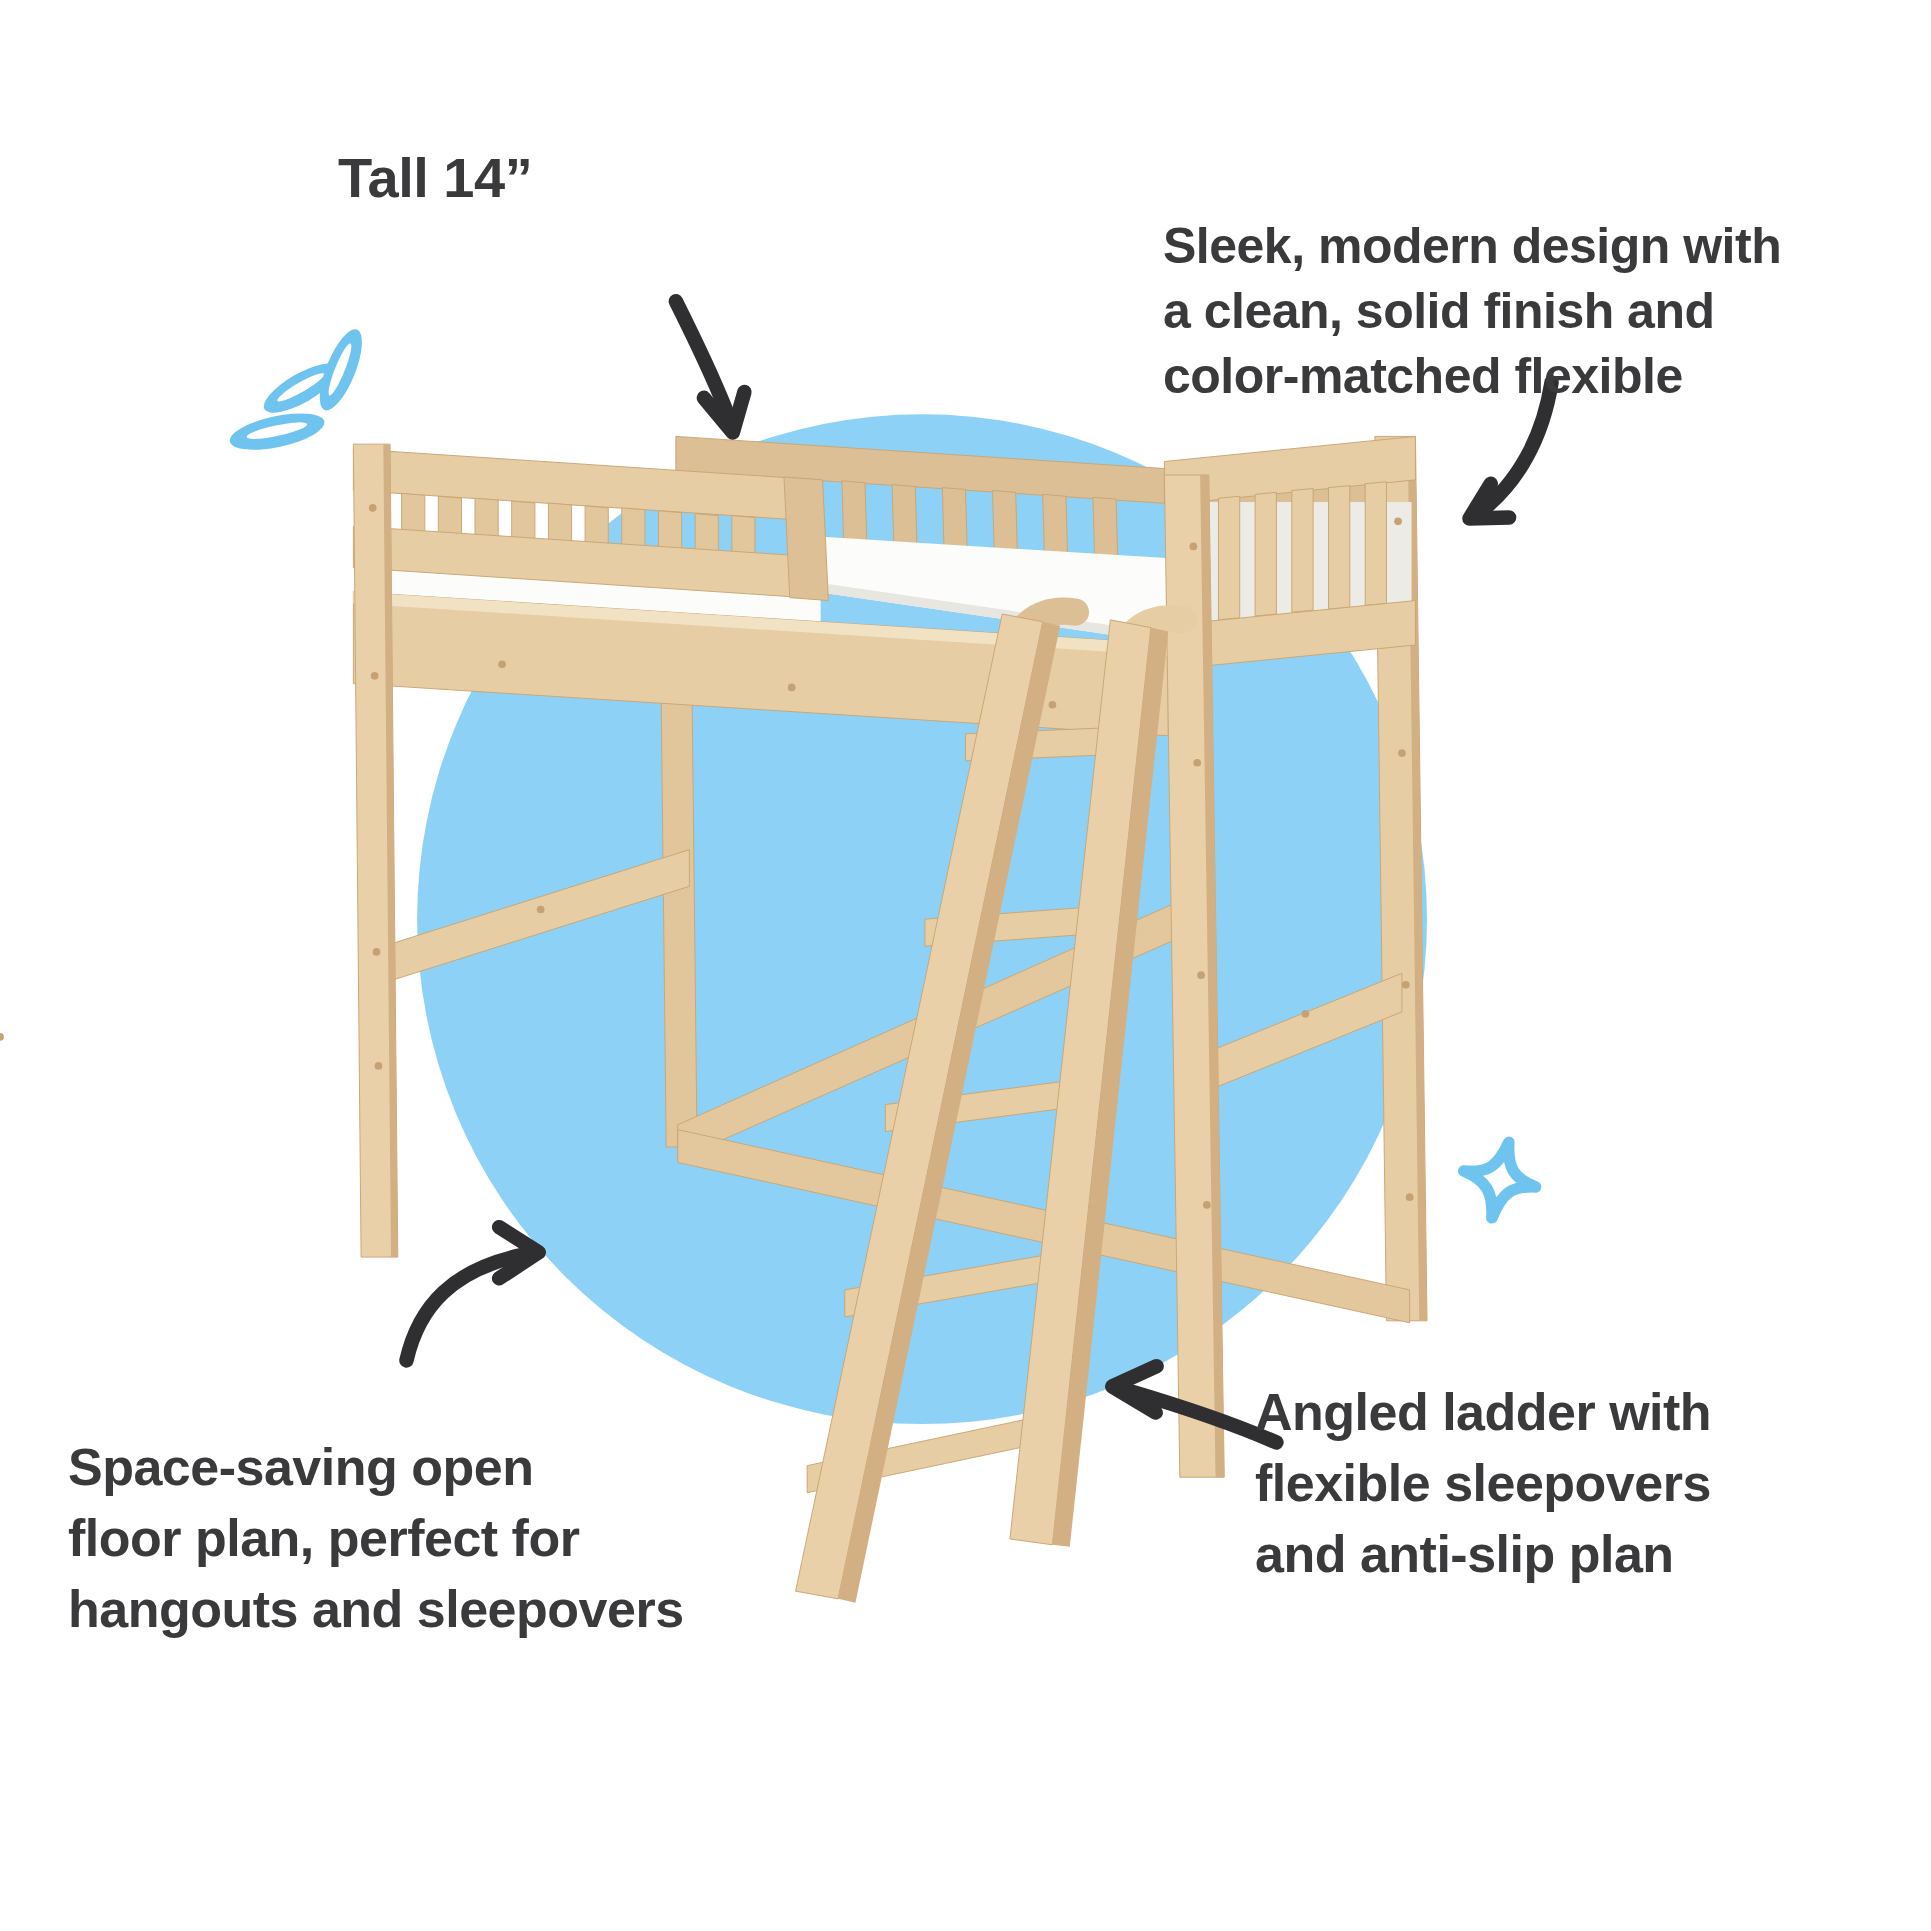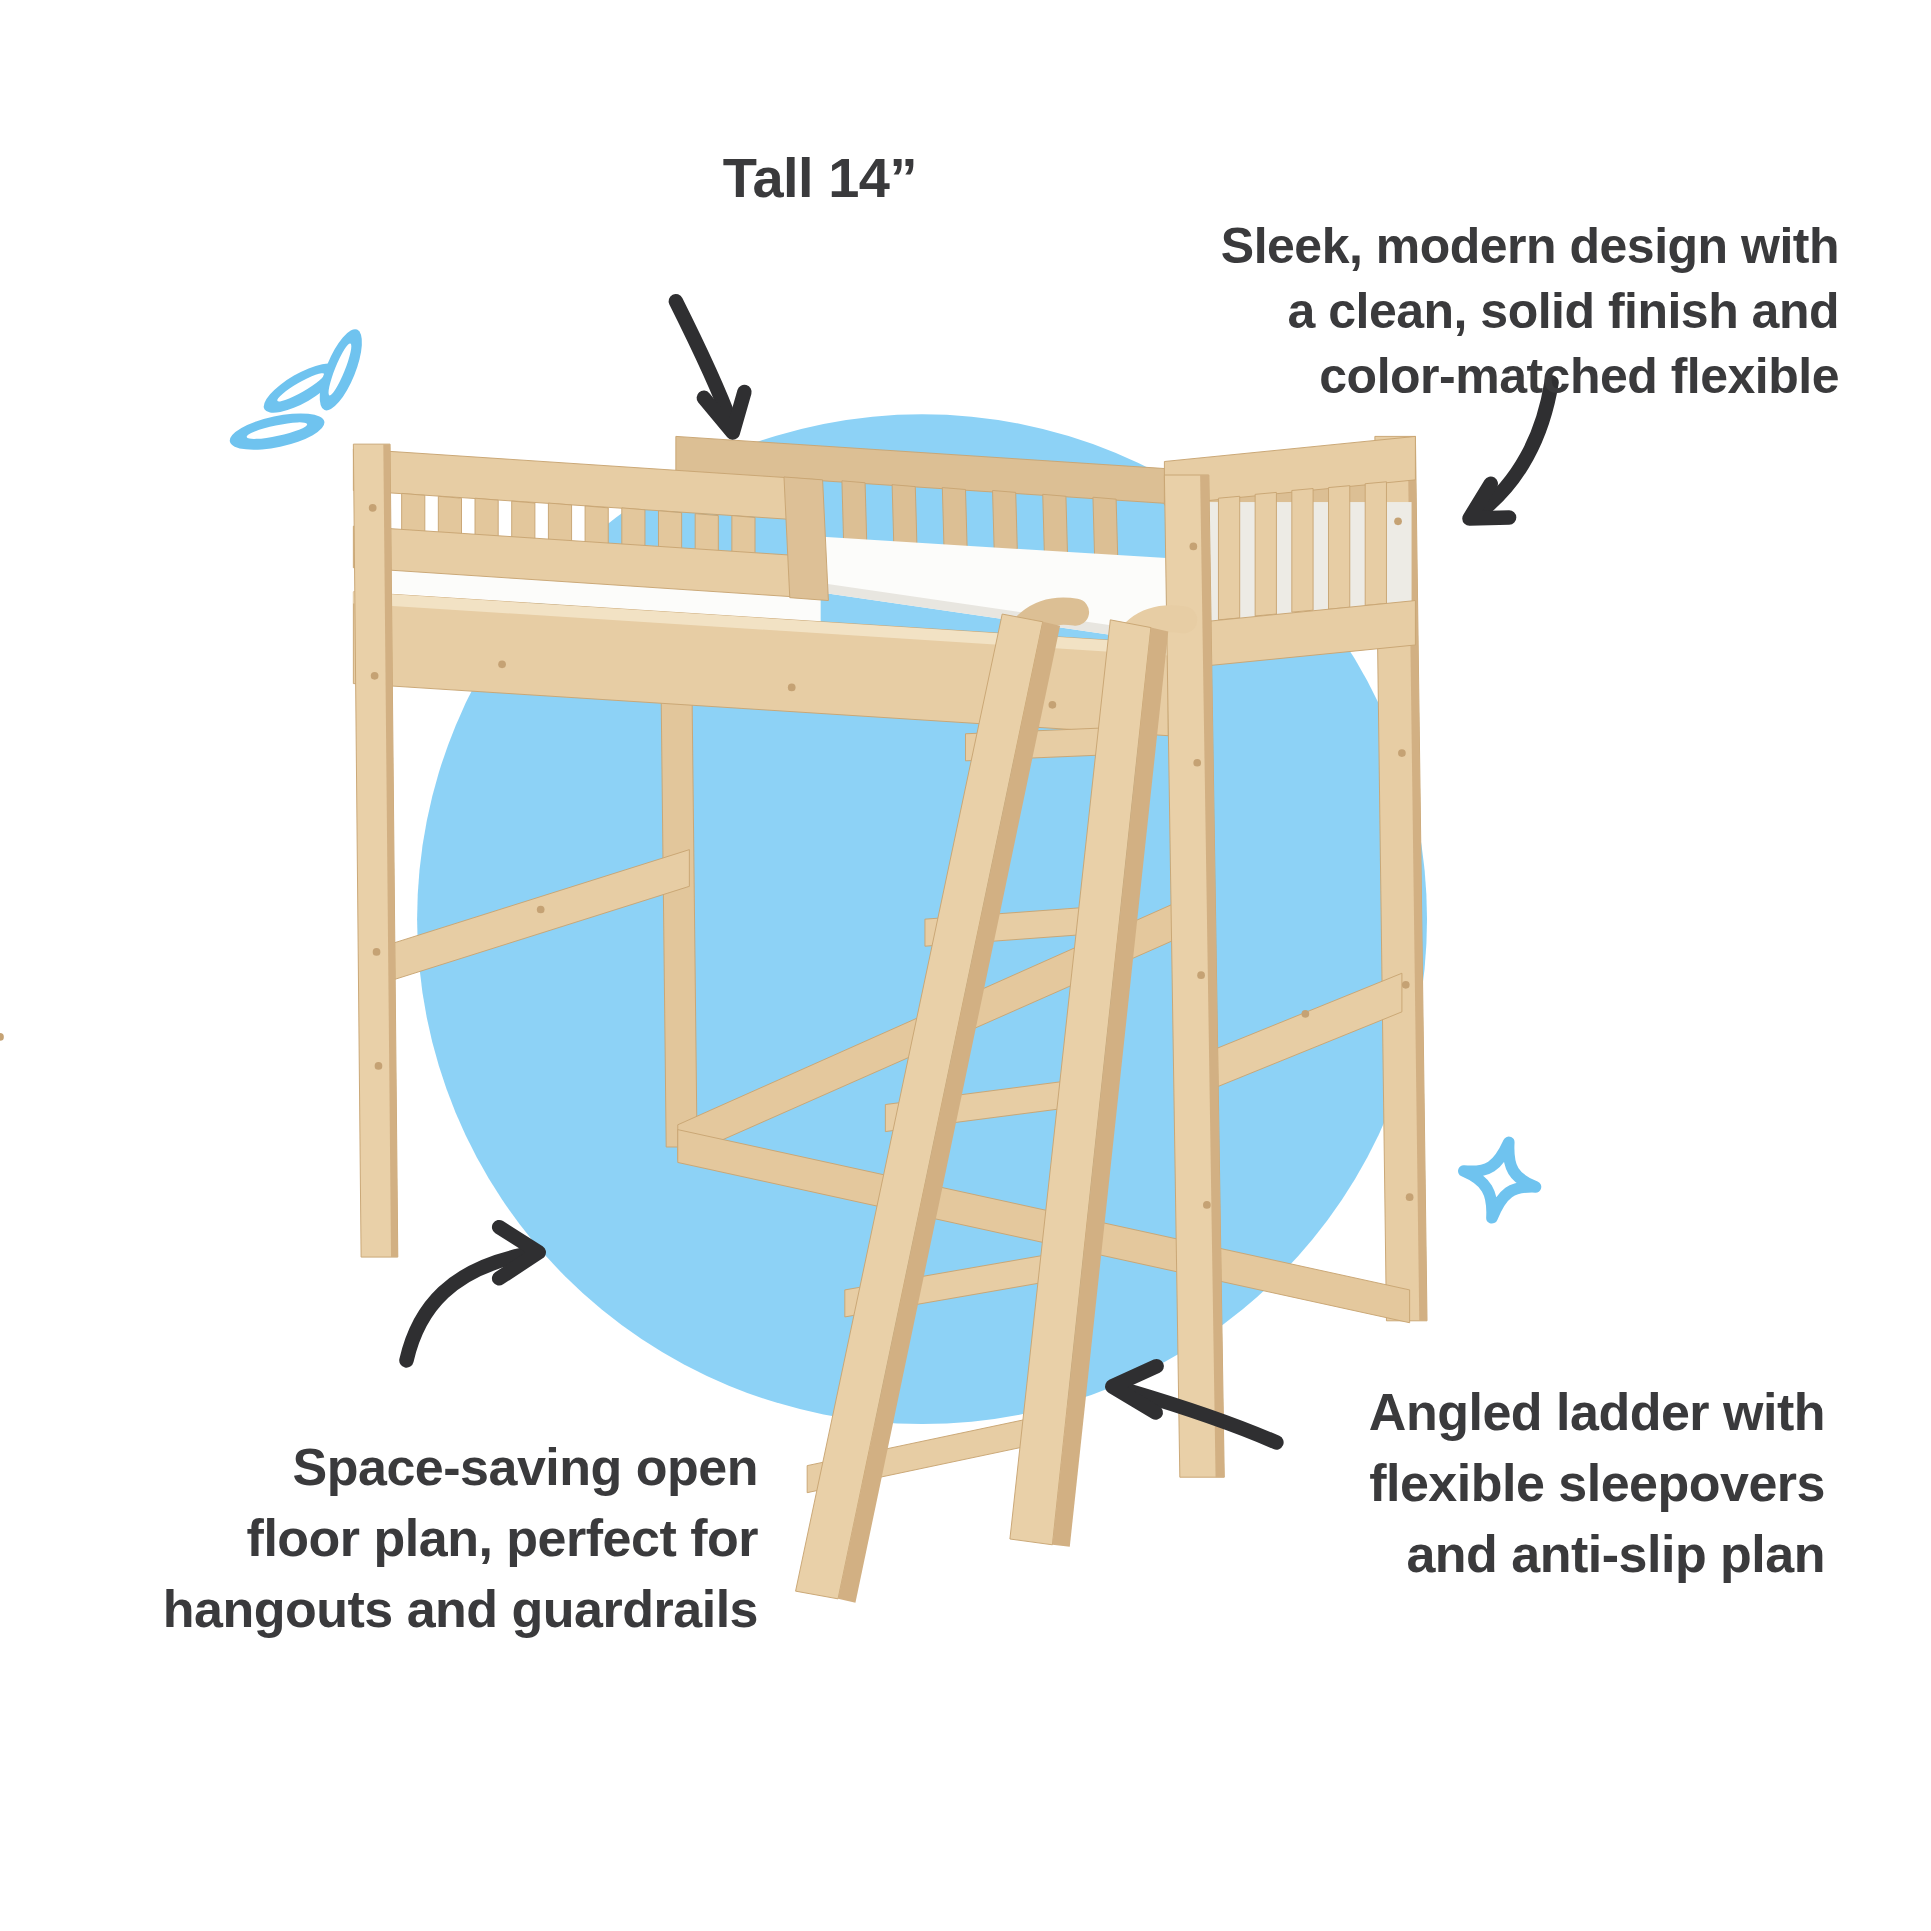--- a/index.html
+++ b/index.html
@@ -2,21 +2,21 @@
 <html><head>
 <meta charset="utf-8">
 <style>
   html,body{margin:0;padding:0;background:#ffffff;}
   .stage{
     position:relative;width:1931px;height:1931px;background:#ffffff;overflow:hidden;
     font-family:"Liberation Sans", sans-serif;
   }
   .canvas-svg{position:absolute;left:0;top:0;width:1931px;height:1931px;}
   .callout{
-    position:absolute;color:#3a3a3c;font-weight:700;text-align:right;
+    position:absolute;color:#3a3a3c;font-weight:700;text-align:left;
     letter-spacing:-0.5px;line-height:71px;font-size:51px;
   }
   .callout .line{display:block;}
   .callout-guardrails{left:338px;top:143px;width:579px;font-size:56px;line-height:70px;}
   .callout-design{left:1163px;top:174px;width:676px;font-size:50px;line-height:65px;margin-top:40px;}
   .callout-floorplan{left:68px;top:1396px;width:690px;font-size:52px;margin-top:36px;}
   .callout-ladder{left:1255px;top:1377px;width:570px;font-size:52px;}
 </style>
 </head>
 <body>
@@ -181,21 +181,21 @@
 
   <div class="callout callout-design">
     <span class="line">Sleek, modern design with</span>
     <span class="line">a clean, solid finish and</span>
     <span class="line">color-matched flexible</span>
   </div>
 
   <div class="callout callout-floorplan">
     <span class="line">Space-saving open</span>
     <span class="line">floor plan, perfect for</span>
-    <span class="line">hangouts and guardrails</span>
+    <span class="line">hangouts and sleepovers</span>
   </div>
 
   <div class="callout callout-ladder">
     <span class="line">Angled ladder with</span>
     <span class="line">flexible sleepovers</span>
     <span class="line">and anti-slip plan</span>
   </div>
 
 </div>
 

